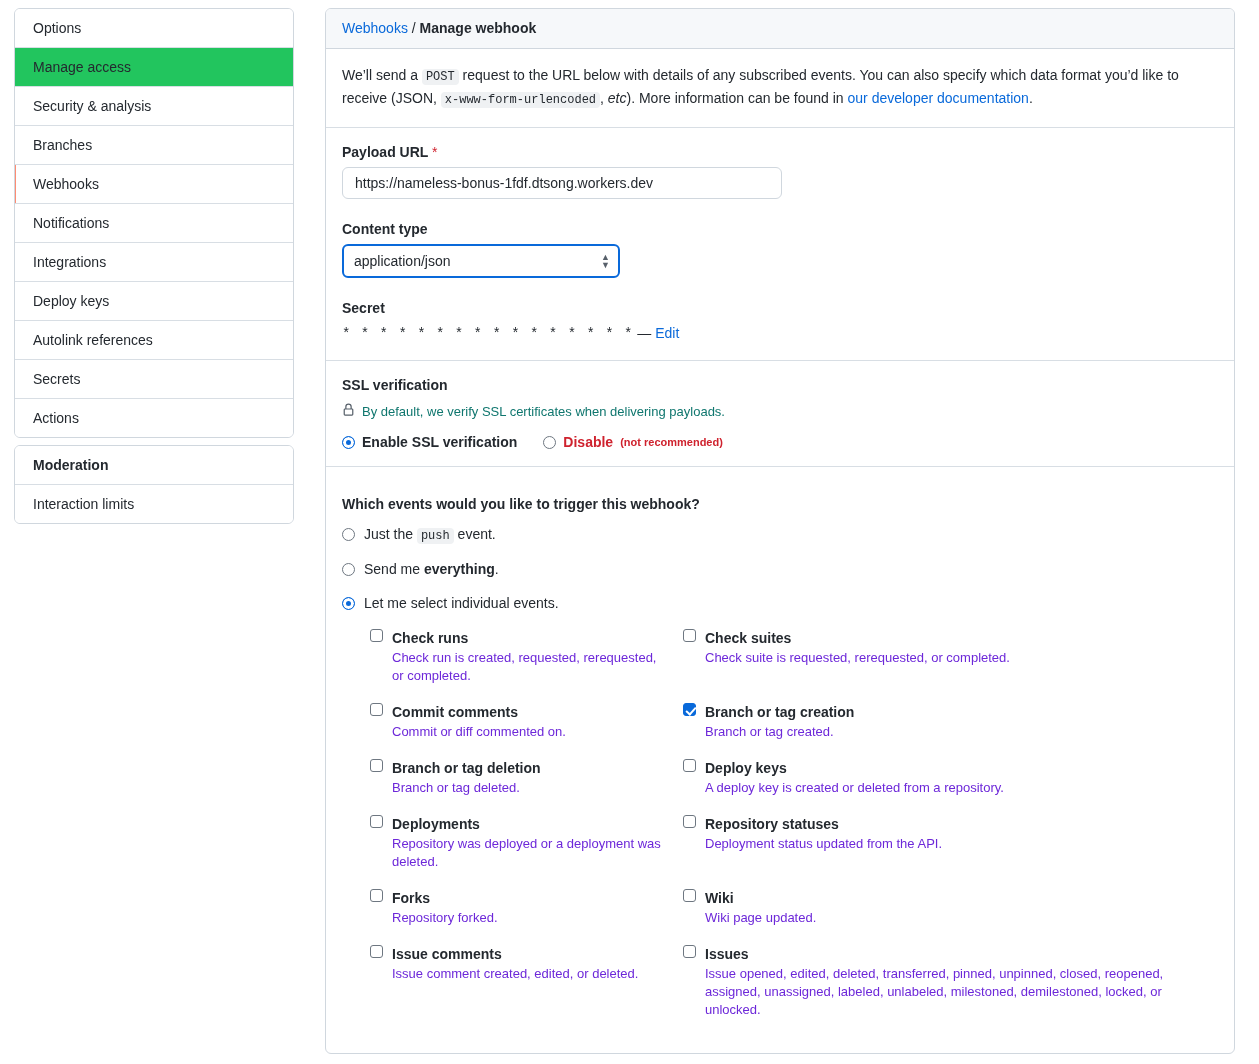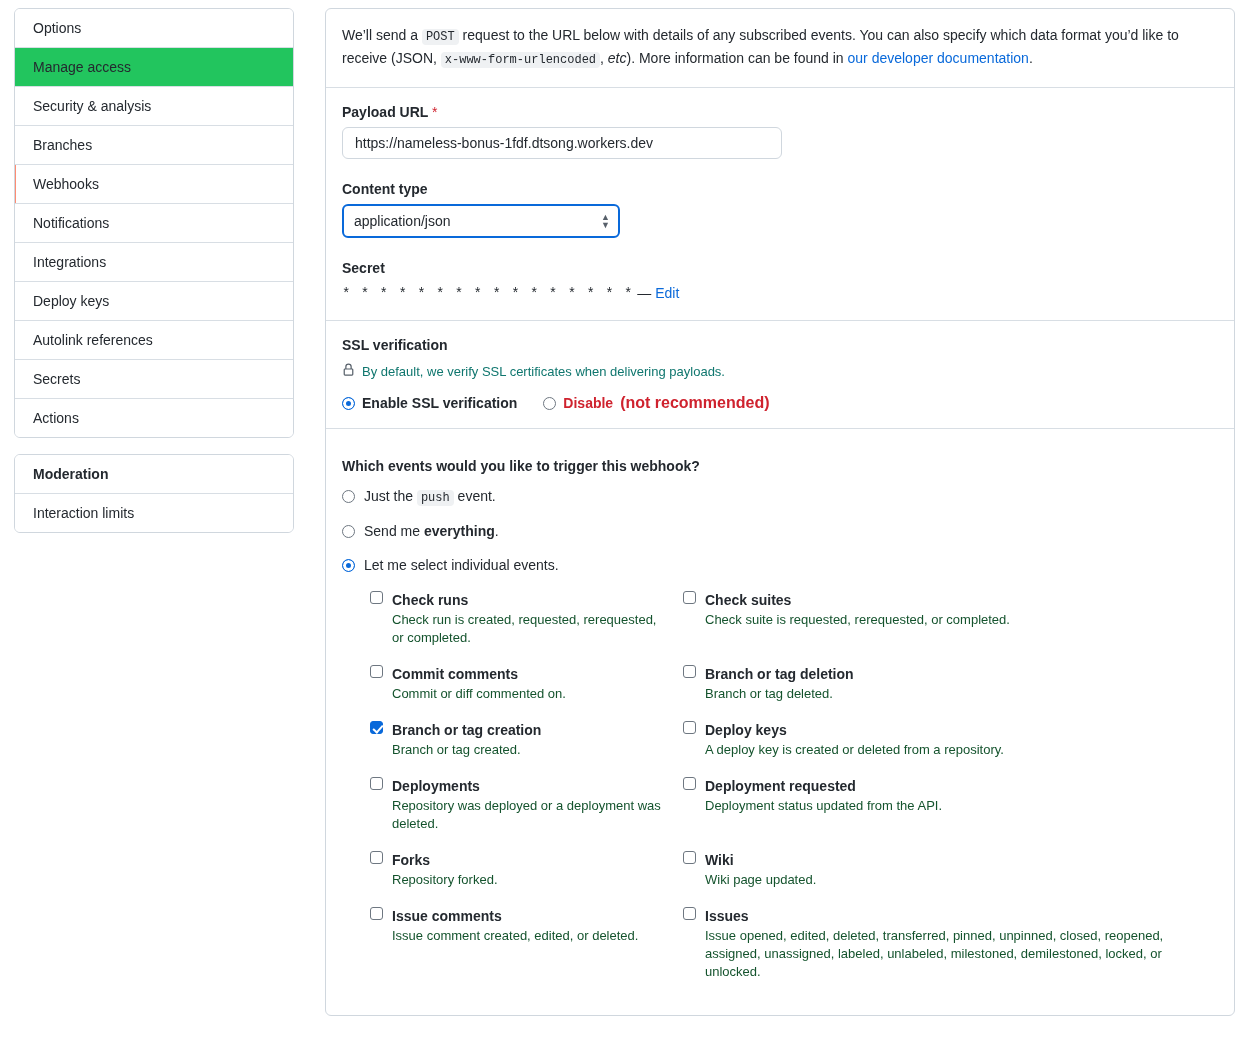--- a/index.html
+++ b/index.html
@@ -30,21 +30,21 @@
     left: 14px;
     top: 8px;
     width: 280px;
   }
   .nav-box {
     border: 1px solid #d0d7de;
     border-radius: 6px;
     overflow: hidden;
     background: #fff;
   }
-  .nav-box + .nav-box { margin-top: 16px; }
+  .nav-box + .nav-box { margin-top: 7px; }
   .nav-item {
     position: relative;
     padding: 9px 18px;
     font-size: 14px;
     color: #24292f;
     border-bottom: 1px solid #d8dee4;
     line-height: 20px;
     cursor: pointer;
     background: #fff;
   }
@@ -162,21 +162,21 @@
     color: #0f766e;
     font-size: 13px;
     margin-top: 10px;
     margin-bottom: 14px;
   }
 
   .radio-row { display: flex; align-items: center; gap: 26px; }
   .radio-item { display: flex; align-items: center; gap: 7px; font-size: 14px; }
   .radio-item.bold-label > span { font-weight: bold; }
   .radio-item.danger > span { color: #cf222e; font-weight: bold; }
-  .radio-item .sub { color: #57606a; font-weight: normal; font-size: 16px; }
+  .radio-item .sub { color: #57606a; font-weight: normal; font-size: 11px; }
 
   input[type="radio"] {
     appearance: none;
     -webkit-appearance: none;
     width: 13px;
     height: 13px;
     border: 1px solid #6e7781;
     border-radius: 50%;
     background: #fff;
     margin: 0;
@@ -228,21 +228,21 @@
     column-gap: 0px;
   }
   .event {
     display: flex;
     gap: 9px;
     margin-bottom: 18px;
     padding-right: 20px;
   }
   .event .body { line-height: 18px; }
   .event .name { font-weight: bold; font-size: 14px; }
-  .event .desc { color: #14532d; font-size: 13px; margin-top: 2px; }
+  .event .desc { color: #6d28d9; font-size: 13px; margin-top: 2px; }
 </style>
 </head>
 <body>
 
 <div class="page">
 
   <div class="sidebar">
     <div class="nav-box" id="nav-group-0">
         <div class="nav-item">Options</div>
         <div class="nav-item selected">Manage access</div>
@@ -257,20 +257,25 @@
         <div class="nav-item">Actions</div>
       </div>
     <div class="nav-box" id="nav-group-1">
         <div class="nav-item heading">Moderation</div>
         <div class="nav-item">Interaction limits</div>
       </div>
   </div>
 
   <div class="main">
 
+    <div class="panel-header">
+      <a href="#">Webhooks</a>
+      <span class="crumb-sep">/</span>
+      <span class="crumb-current">Manage webhook</span>
+    </div>
 
     <div class="section">
       <div class="intro">
         <span>We’ll send a </span><code class="mono">POST</code><span> request to the URL below with details of any subscribed events. You can also specify which data format you’d like to receive (JSON, </span><code class="mono">x-www-form-urlencoded</code><span>, </span><i>etc</i><span>). More information can be found in </span><a href="#">our developer documentation</a><span>.</span>
       </div>
     </div>
 
     <div class="section">
       <label class="field-label">
         <span>Payload URL</span>
@@ -353,51 +358,51 @@
             </div>
           </label>
           <label class="event">
             <input type="checkbox" style="">
             <div class="body">
               <div class="name">Commit comments</div>
               <div class="desc">Commit or diff commented on.</div>
             </div>
           </label>
           <label class="event">
+            <input type="checkbox" checked="" style="">
+            <div class="body">
+              <div class="name">Branch or tag creation</div>
+              <div class="desc">Branch or tag created.</div>
+            </div>
+          </label>
+          <label class="event">
             <input type="checkbox" style="">
             <div class="body">
               <div class="name">Branch or tag deletion</div>
               <div class="desc">Branch or tag deleted.</div>
             </div>
           </label>
           <label class="event">
-            <input type="checkbox" checked="" style="">
-            <div class="body">
-              <div class="name">Branch or tag creation</div>
-              <div class="desc">Branch or tag created.</div>
-            </div>
-          </label>
-          <label class="event">
             <input type="checkbox" style="">
             <div class="body">
               <div class="name">Deploy keys</div>
               <div class="desc">A deploy key is created or deleted from a repository.</div>
             </div>
           </label>
           <label class="event">
             <input type="checkbox" style="">
             <div class="body">
               <div class="name">Deployments</div>
               <div class="desc">Repository was deployed or a deployment was deleted.</div>
             </div>
           </label>
           <label class="event">
             <input type="checkbox" style="">
             <div class="body">
-              <div class="name">Deployment requested</div>
+              <div class="name">Repository statuses</div>
               <div class="desc">Deployment status updated from the API.</div>
             </div>
           </label>
           <label class="event">
             <input type="checkbox" style="">
             <div class="body">
               <div class="name">Forks</div>
               <div class="desc">Repository forked.</div>
             </div>
           </label>

